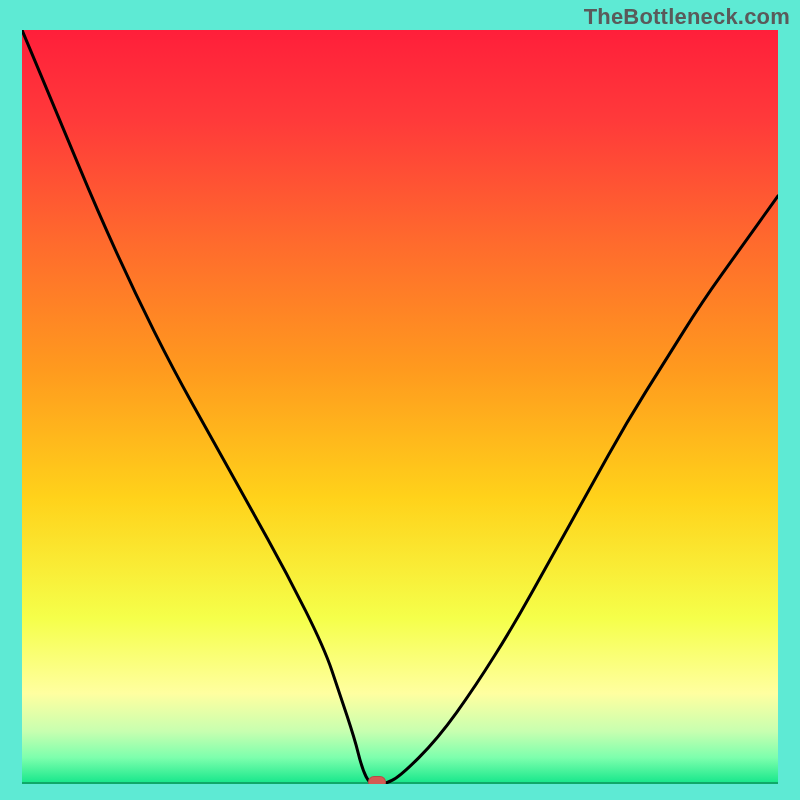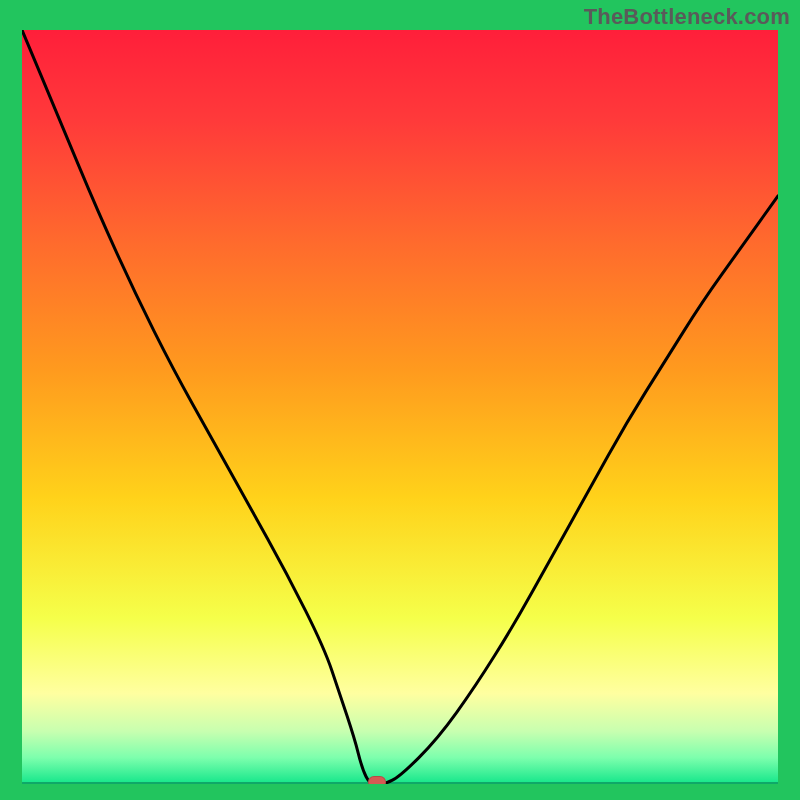--- a/index.html
+++ b/index.html
@@ -10,21 +10,21 @@
     background: #000;
     font-family: Arial, Helvetica, sans-serif;
     overflow: hidden;
   }
   .frame {
     position: absolute;
     left: 0;
     top: 0;
     width: 800px;
     height: 800px;
-    background: #22c55e;
+    background: #5eead4;
   }
   .watermark {
     position: absolute;
     top: 4px;
     right: 10px;
     color: #5a5a5a;
     font-size: 22px;
     font-weight: 600;
     letter-spacing: 0.2px;
     user-select: none;

